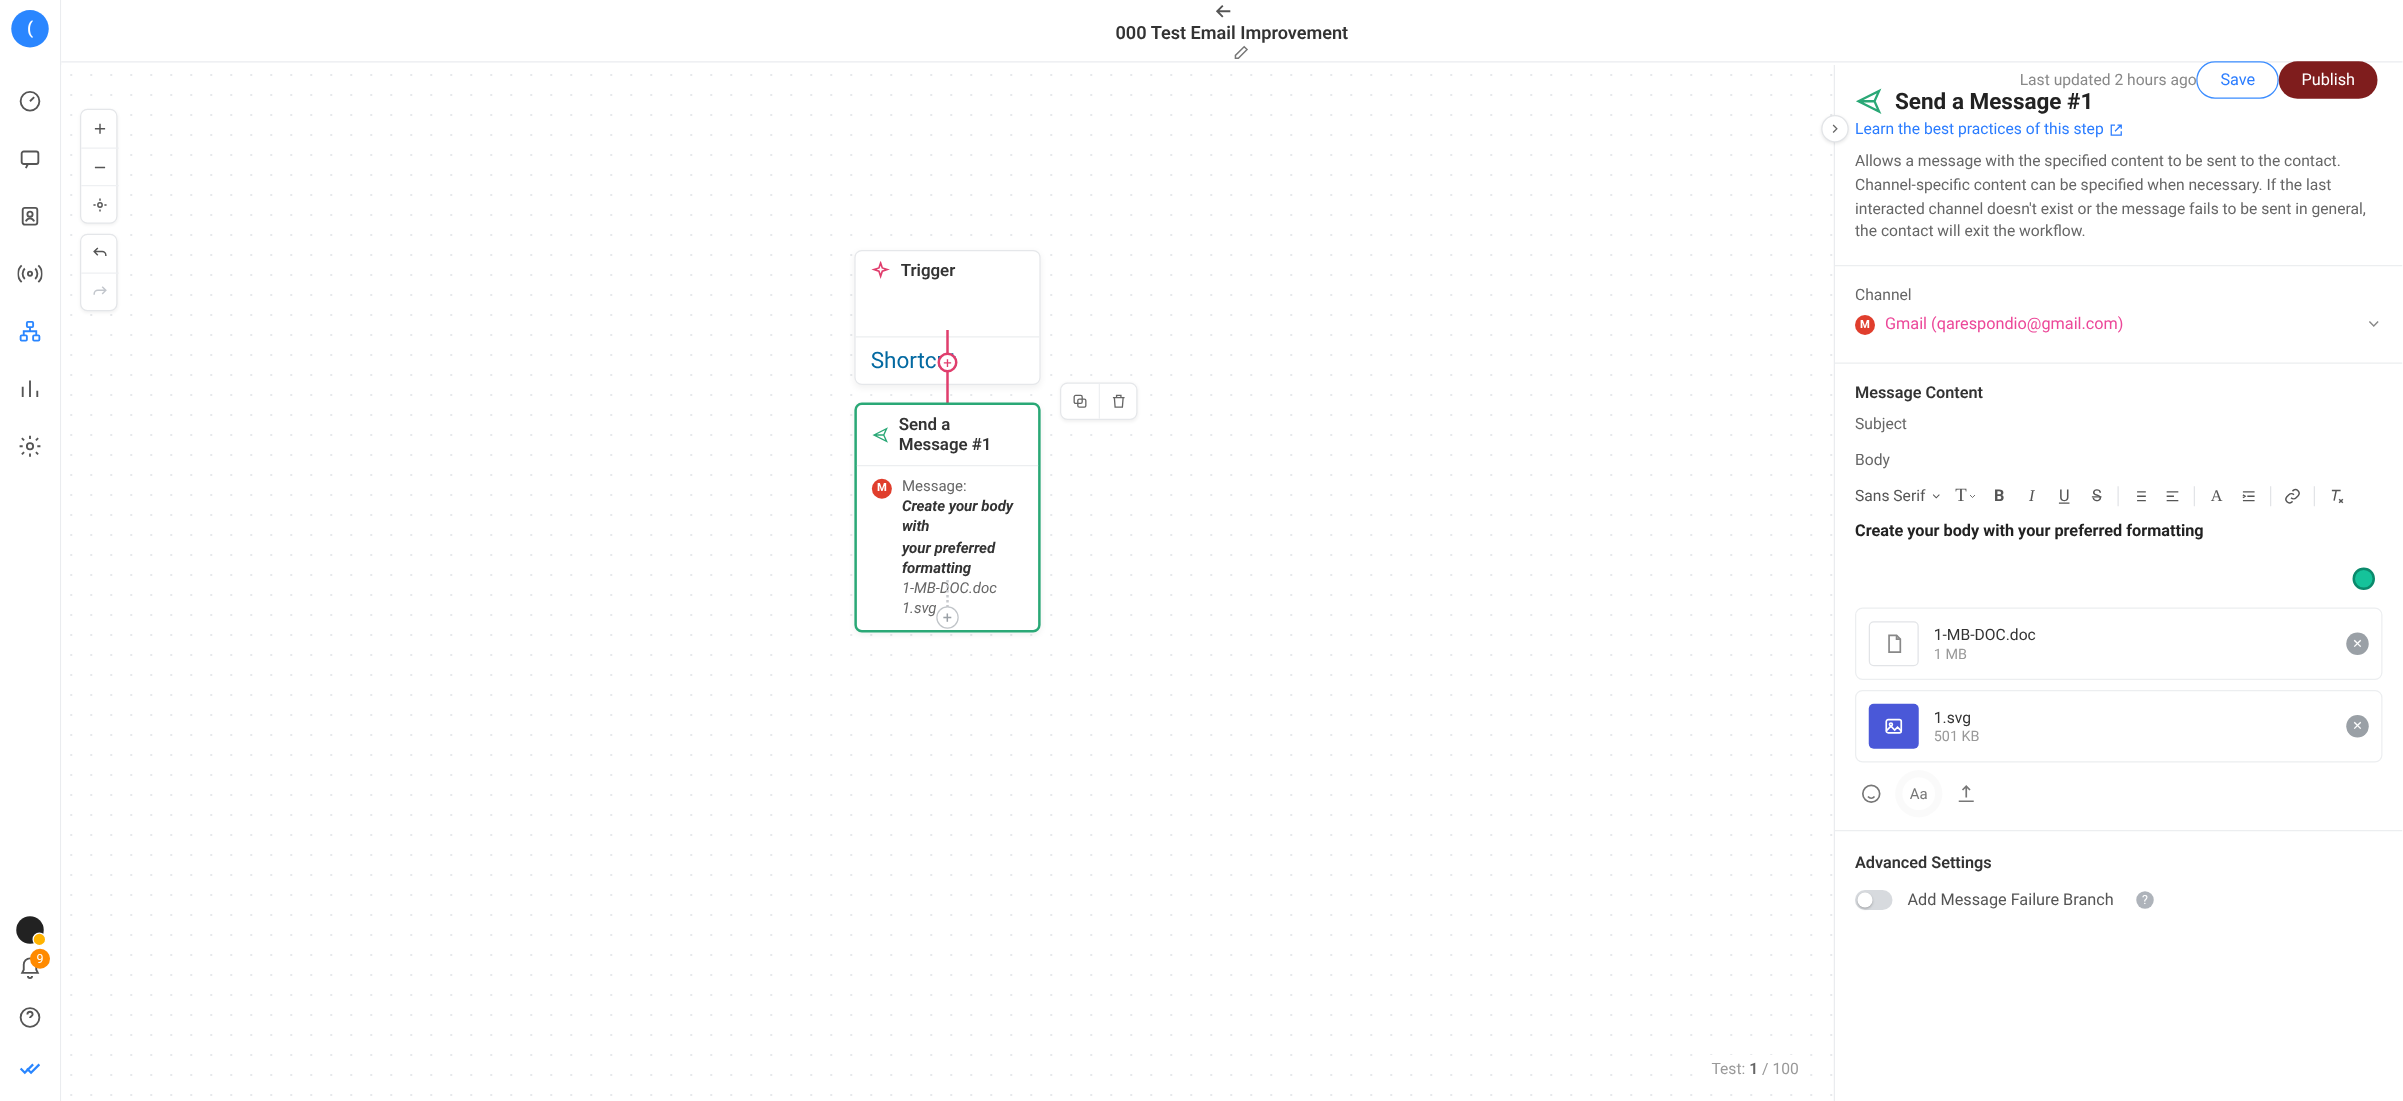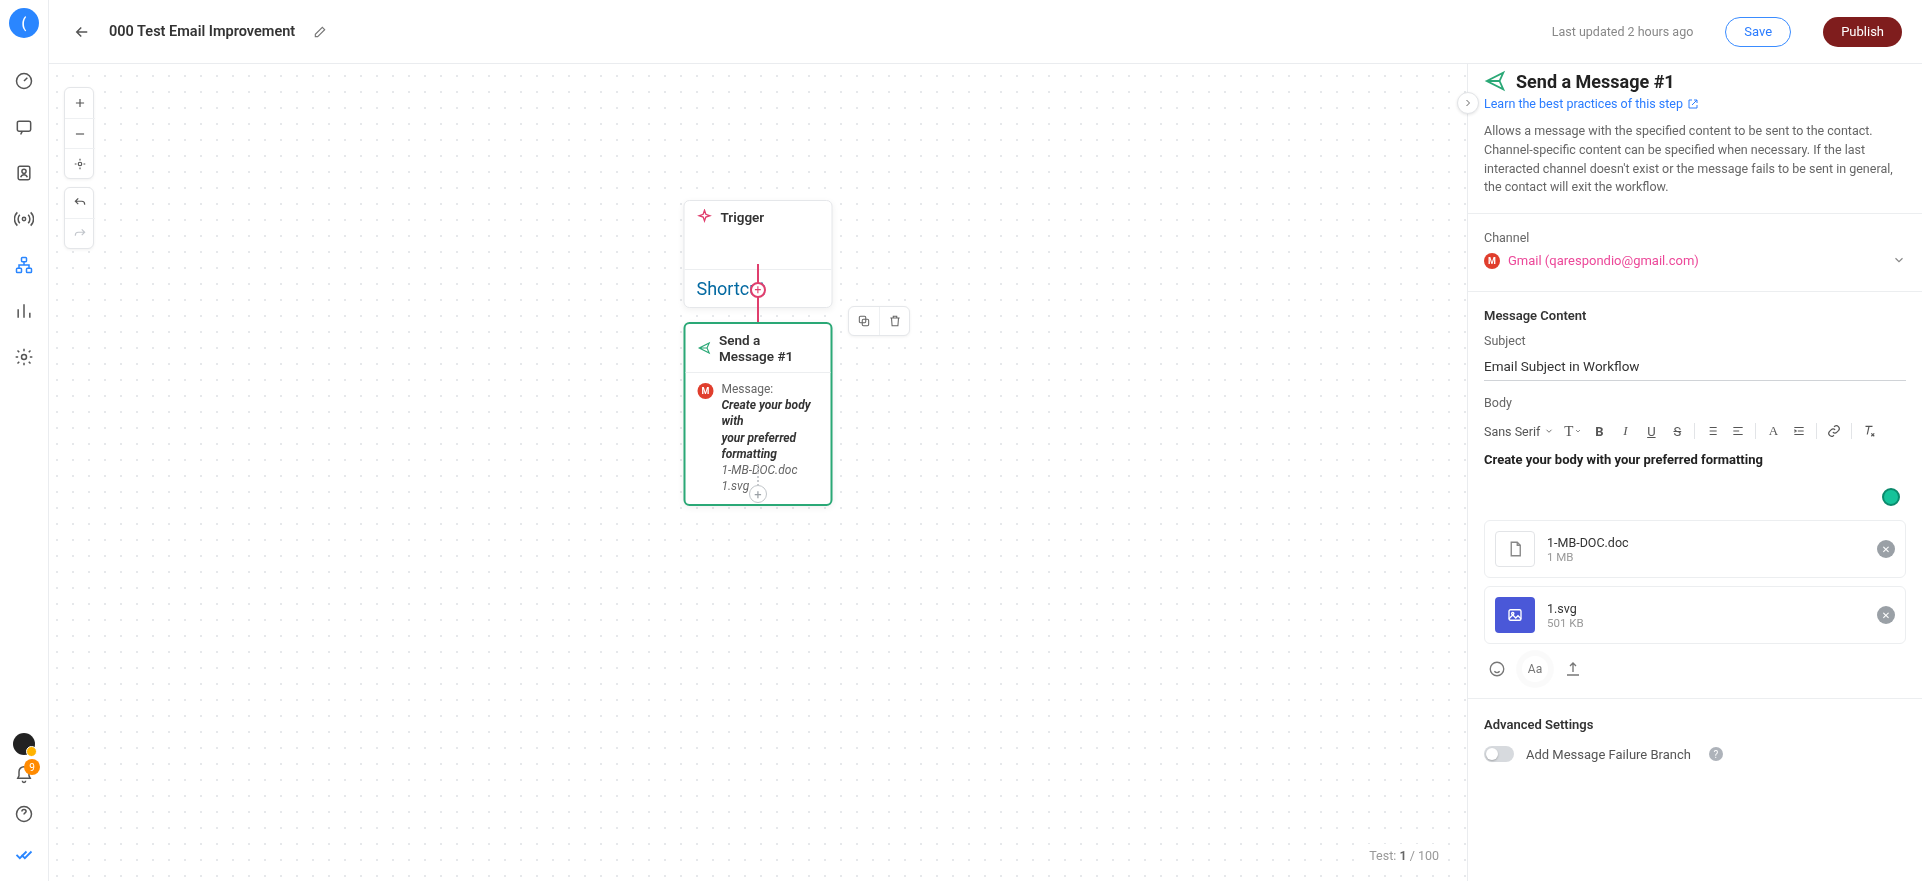--- a/index.html
+++ b/index.html
@@ -10,25 +10,25 @@
   .avatar-circle { width:30px; height:30px; border-radius:50%; background:#2a86ff; color:#fff; display:flex; align-items:center; justify-content:center; font-weight:600; font-size:14px; margin-bottom:20px; cursor:pointer; }
   .rail-item { width:30px; height:30px; display:flex; align-items:center; justify-content:center; margin:8px 0; color:#555; cursor:pointer; border-radius:6px; }
   .rail-item svg { width:20px; height:20px; }
   .rail-bottom { margin-top:auto; display:flex; flex-direction:column; align-items:center; padding-bottom:12px; gap:10px; }
   .rail-bot-avatar { width:22px; height:22px; border-radius:50%; background:#222; position:relative; }
   .rail-bot-avatar::after { content:''; position:absolute; right:-2px; bottom:-2px; width:9px; height:9px; border-radius:50%; background:#ffb300; border:1.5px solid #fff; }
   .bell-wrap { position:relative; cursor:pointer; }
   .bell-badge { position:absolute; top:-6px; right:-6px; min-width:16px; height:16px; border-radius:8px; background:#ff8a00; color:#fff; font-size:10px; display:flex; align-items:center; justify-content:center; padding:0 3px; }
 
   
-  .topbar { position:absolute; left:49px; right:0; top:0; height:64px; border-bottom:1px solid #eaecef; display:flex; align-items:center; padding:0 20px; background:#fff; z-index:5; }
+  .topbar { position:absolute; left:49px; right:0; top:0; height:50px; border-bottom:1px solid #eaecef; display:flex; align-items:center; padding:0 20px; background:#fff; z-index:5;flex-direction:column; }
   .tb-back { width:26px; height:26px; display:flex; align-items:center; justify-content:center; color:#555; cursor:pointer; margin-right:14px; }
   .tb-title { font-size:14.5px; font-weight:600; color:#333; }
   .tb-edit { width:22px; height:22px; display:flex; align-items:center; justify-content:center; color:#777; margin-left:14px; cursor:pointer; }
-  .tb-right { margin-left:auto; display:flex; align-items:center; gap:32px; }
+  .tb-right { margin-left:auto; display:flex; align-items:center; gap:0; }
   .tb-meta { font-size:12.5px; color:#888; }
   .btn-outline { height:30px; padding:0 18px; border:1px solid #3a8cff; color:#2a7cff; background:#fff; border-radius:15px; font-size:13px; cursor:pointer; }
   .btn-primary { height:30px; padding:0 18px; border:none; background:#7f1d1d; color:#fff; border-radius:15px; font-size:13px; cursor:pointer; }
 
   
   .canvas { position:absolute; left:49px; top:52px; bottom:0; right:455px; background:#fff;
     background-image: radial-gradient(#e6e8eb 1px, transparent 1px);
     background-size: 16px 16px;
     overflow:hidden;
   }
@@ -329,21 +329,20 @@
       <svg class="chev" width="14" height="14" viewBox="0 0 24 24" fill="none" stroke="currentColor" stroke-width="2">
           <path d="M6 9l6 6 6-6"></path>
         </svg>
     </div>
 
     <div class="sep"></div>
 
     <div class="section-head">Message Content</div>
 
     <div class="field-label">Subject</div>
-    <input class="underline-input" value="Email Subject in Workflow" style="">
 
     <div class="field-label" style="margin-top:14px">Body</div>
 
     <div class="editor-toolbar">
       <div class="et-font">
         <span>Sans Serif</span>
         <svg width="10" height="10" viewBox="0 0 24 24" fill="none" stroke="currentColor" stroke-width="2">
             <path d="M6 9l6 6 6-6"></path>
           </svg>
       </div>

